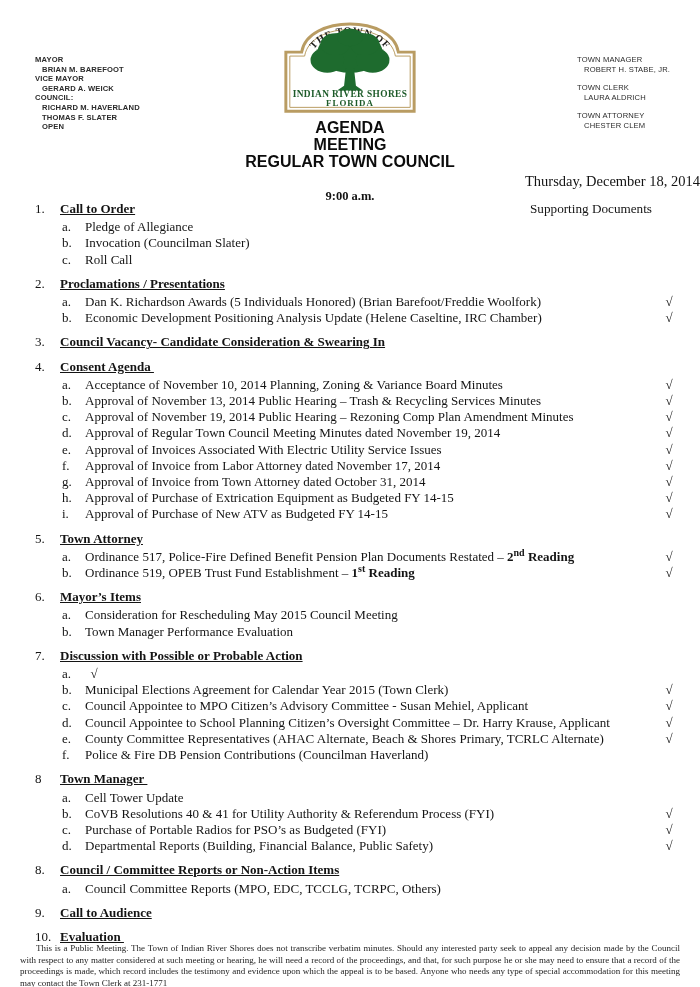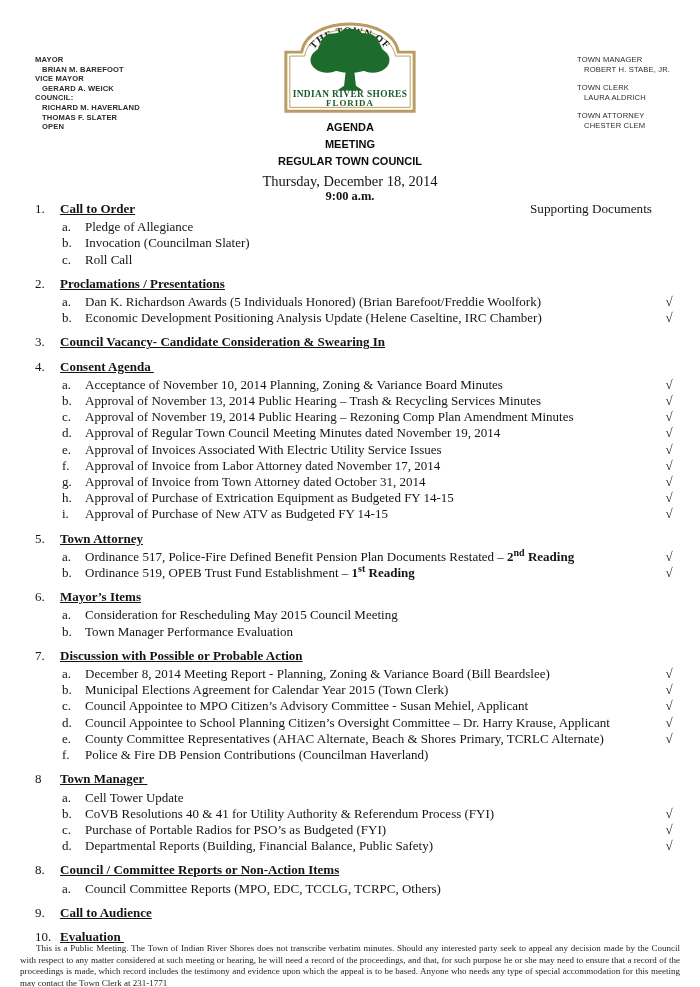--- a/index.html
+++ b/index.html
@@ -25,23 +25,23 @@
   .officials-right .officials-group{margin-bottom:9px;}
   .official-name{padding-left:7px;}
 
   
   .logo-wrap{position:absolute;top:6px;left:0;right:0;display:flex;justify-content:center;}
 
   
   .title-block{position:absolute;top:119px;left:0;right:0;text-align:center;}
   .title-main{
     font-family:"Liberation Sans", sans-serif;
-    font-weight:bold;font-size:11px;line-height:17px;color:#0c0c0c;
+    font-weight:bold;font-size:16px;line-height:17px;color:#0c0c0c;
   }
-  .title-date{font-size:14.5px;line-height:16px;margin-top:3px;}
+  .title-date{font-size:14.5px;line-height:16px;margin-top:3px;text-align:right;}
   .title-time{font-size:12.5px;line-height:14px;font-weight:bold;}
 
   
   .agenda{position:absolute;top:199px;left:35px;width:643px;font-size:13px;}
   .sec-head{display:flex;align-items:baseline;margin-top:8px;margin-bottom:2px;line-height:16.2px;}
   .sec-head.first{margin-top:2px;}
   .sec-num{width:25px;flex:none;}
   .sec-title{font-weight:bold;text-decoration:underline;white-space:pre;}
   .sec-right{margin-left:auto;padding-right:26px;font-size:13.2px;font-weight:normal;}
   .item-row{display:flex;line-height:16.2px;padding-left:27px;}
@@ -257,21 +257,20 @@
           <span class="item-check"></span>
         </div>
       </section>
       <section class="section">
         <div class="sec-head">
           <span class="sec-num">7.</span>
           <span class="sec-title">Discussion with Possible or Probable Action</span>
         </div>
         <div class="item-row">
           <span class="item-letter">a.</span>
-          <span class="item-text">December 8, 2014 Meeting Report - Planning, Zoning &amp; Variance Board (Bill Beardslee)</span>
           <span class="item-check">√</span>
         </div>
         <div class="item-row">
           <span class="item-letter">b.</span>
           <span class="item-text">Municipal Elections Agreement for Calendar Year 2015 (Town Clerk)</span>
           <span class="item-check">√</span>
         </div>
         <div class="item-row">
           <span class="item-letter">c.</span>
           <span class="item-text">Council Appointee to MPO Citizen’s Advisory Committee - Susan Mehiel, Applicant</span>

